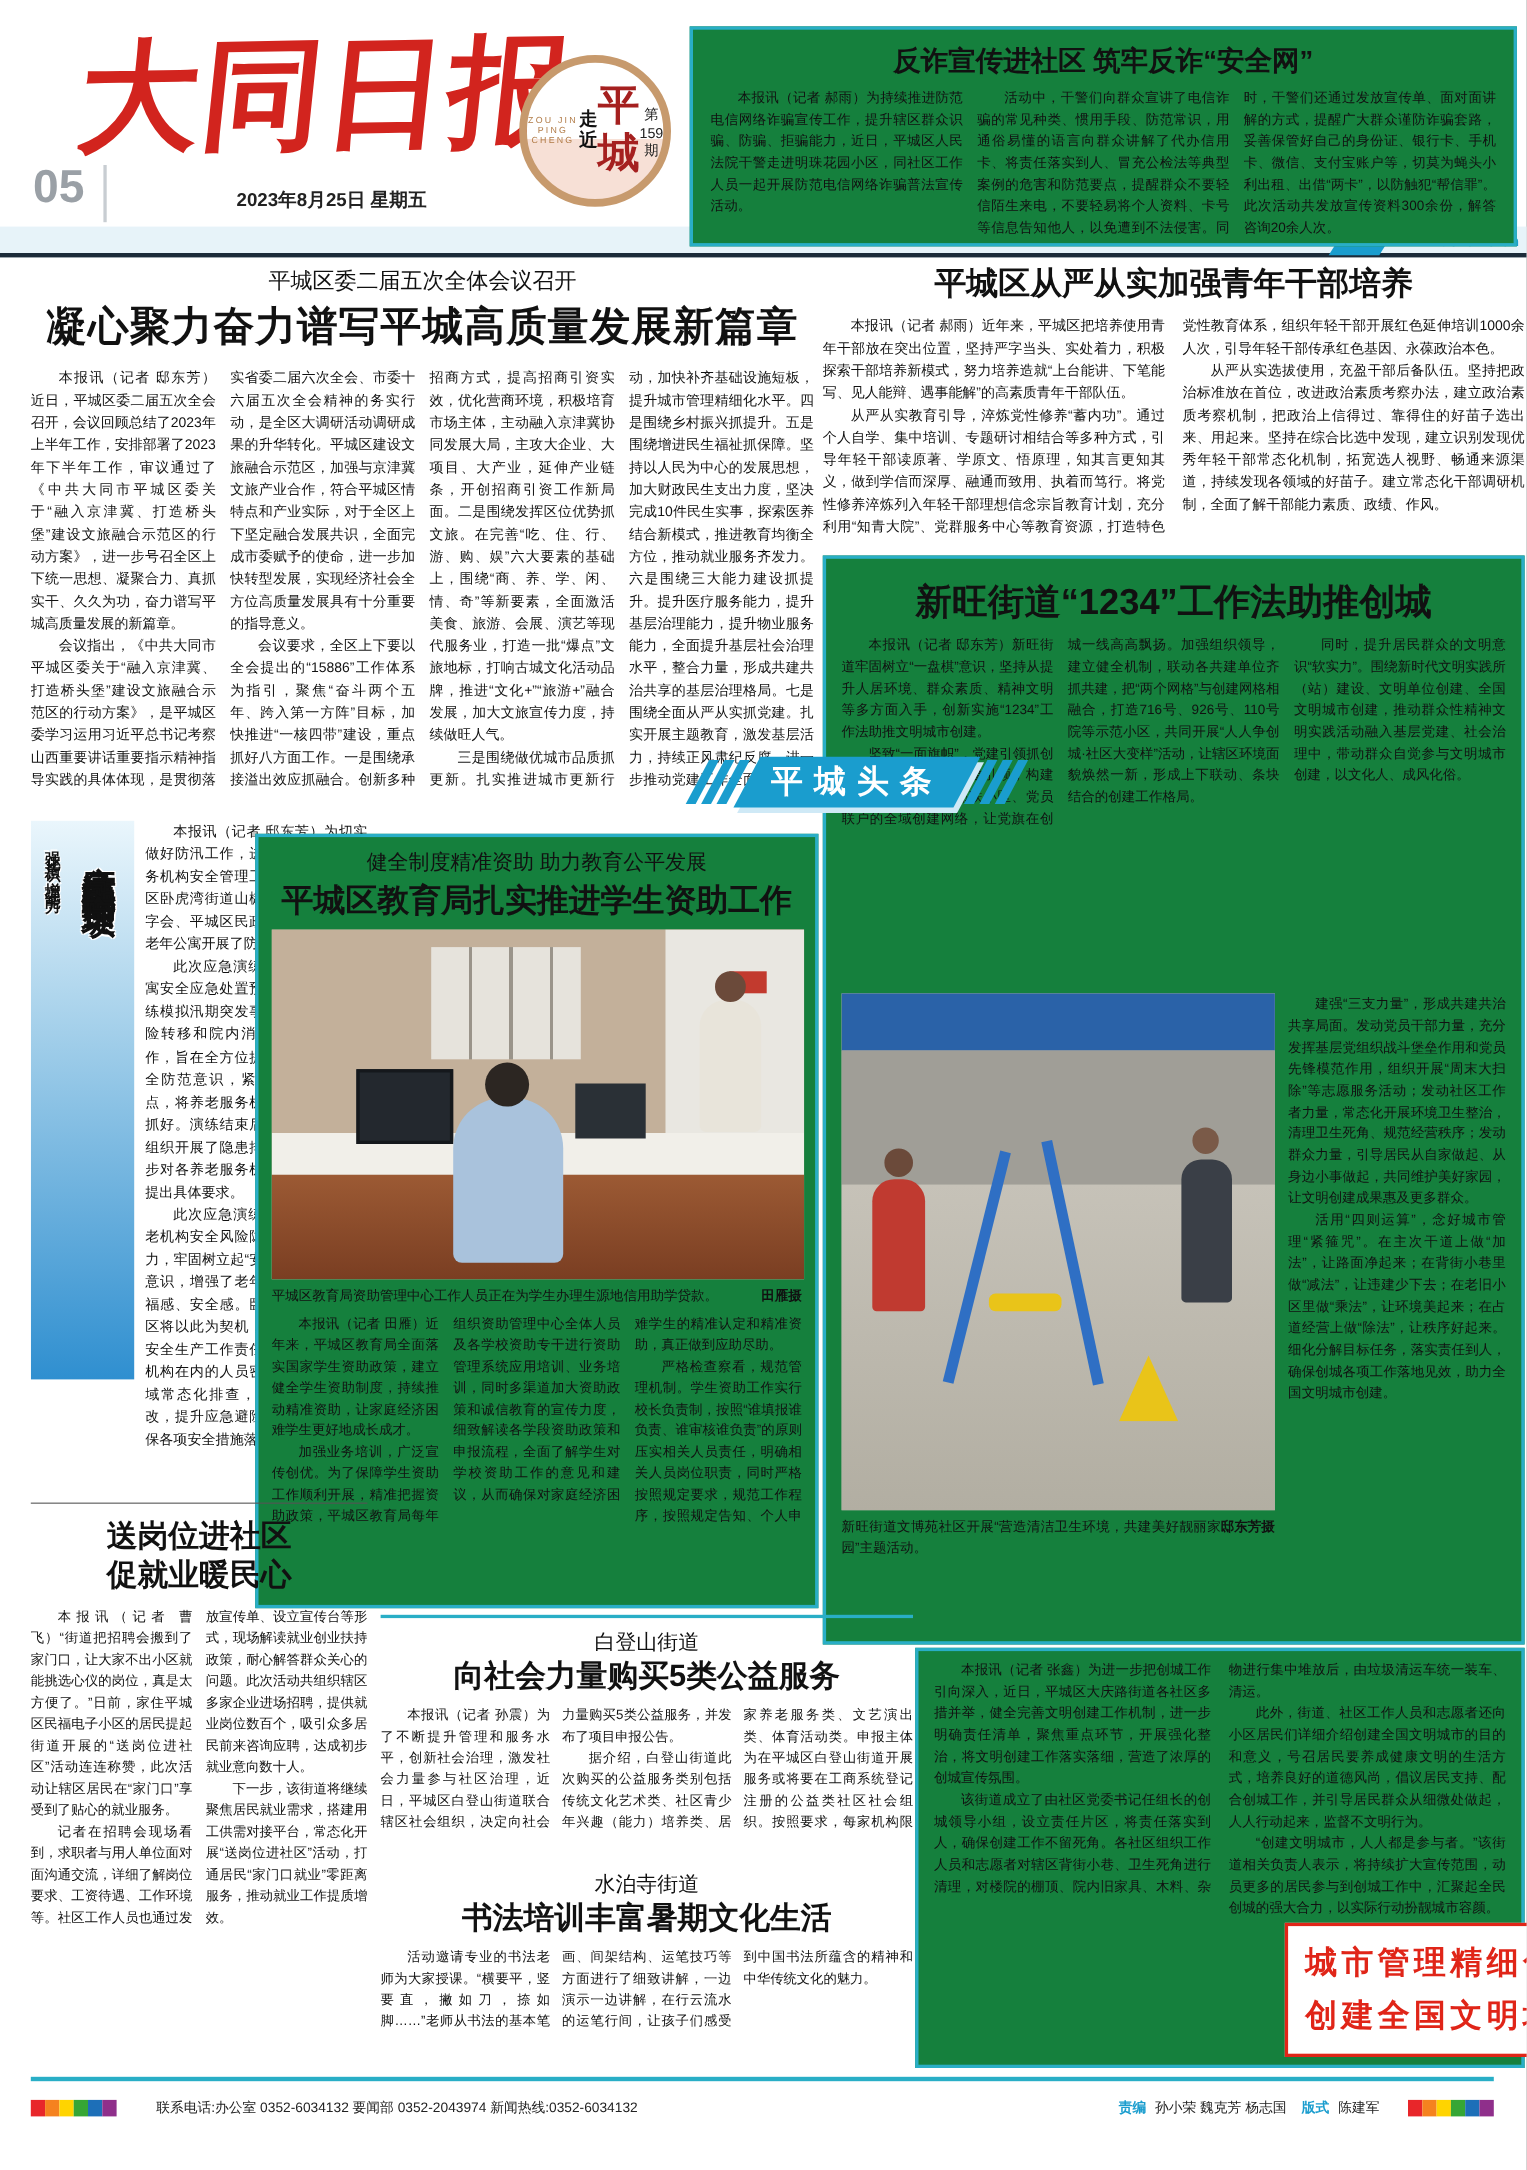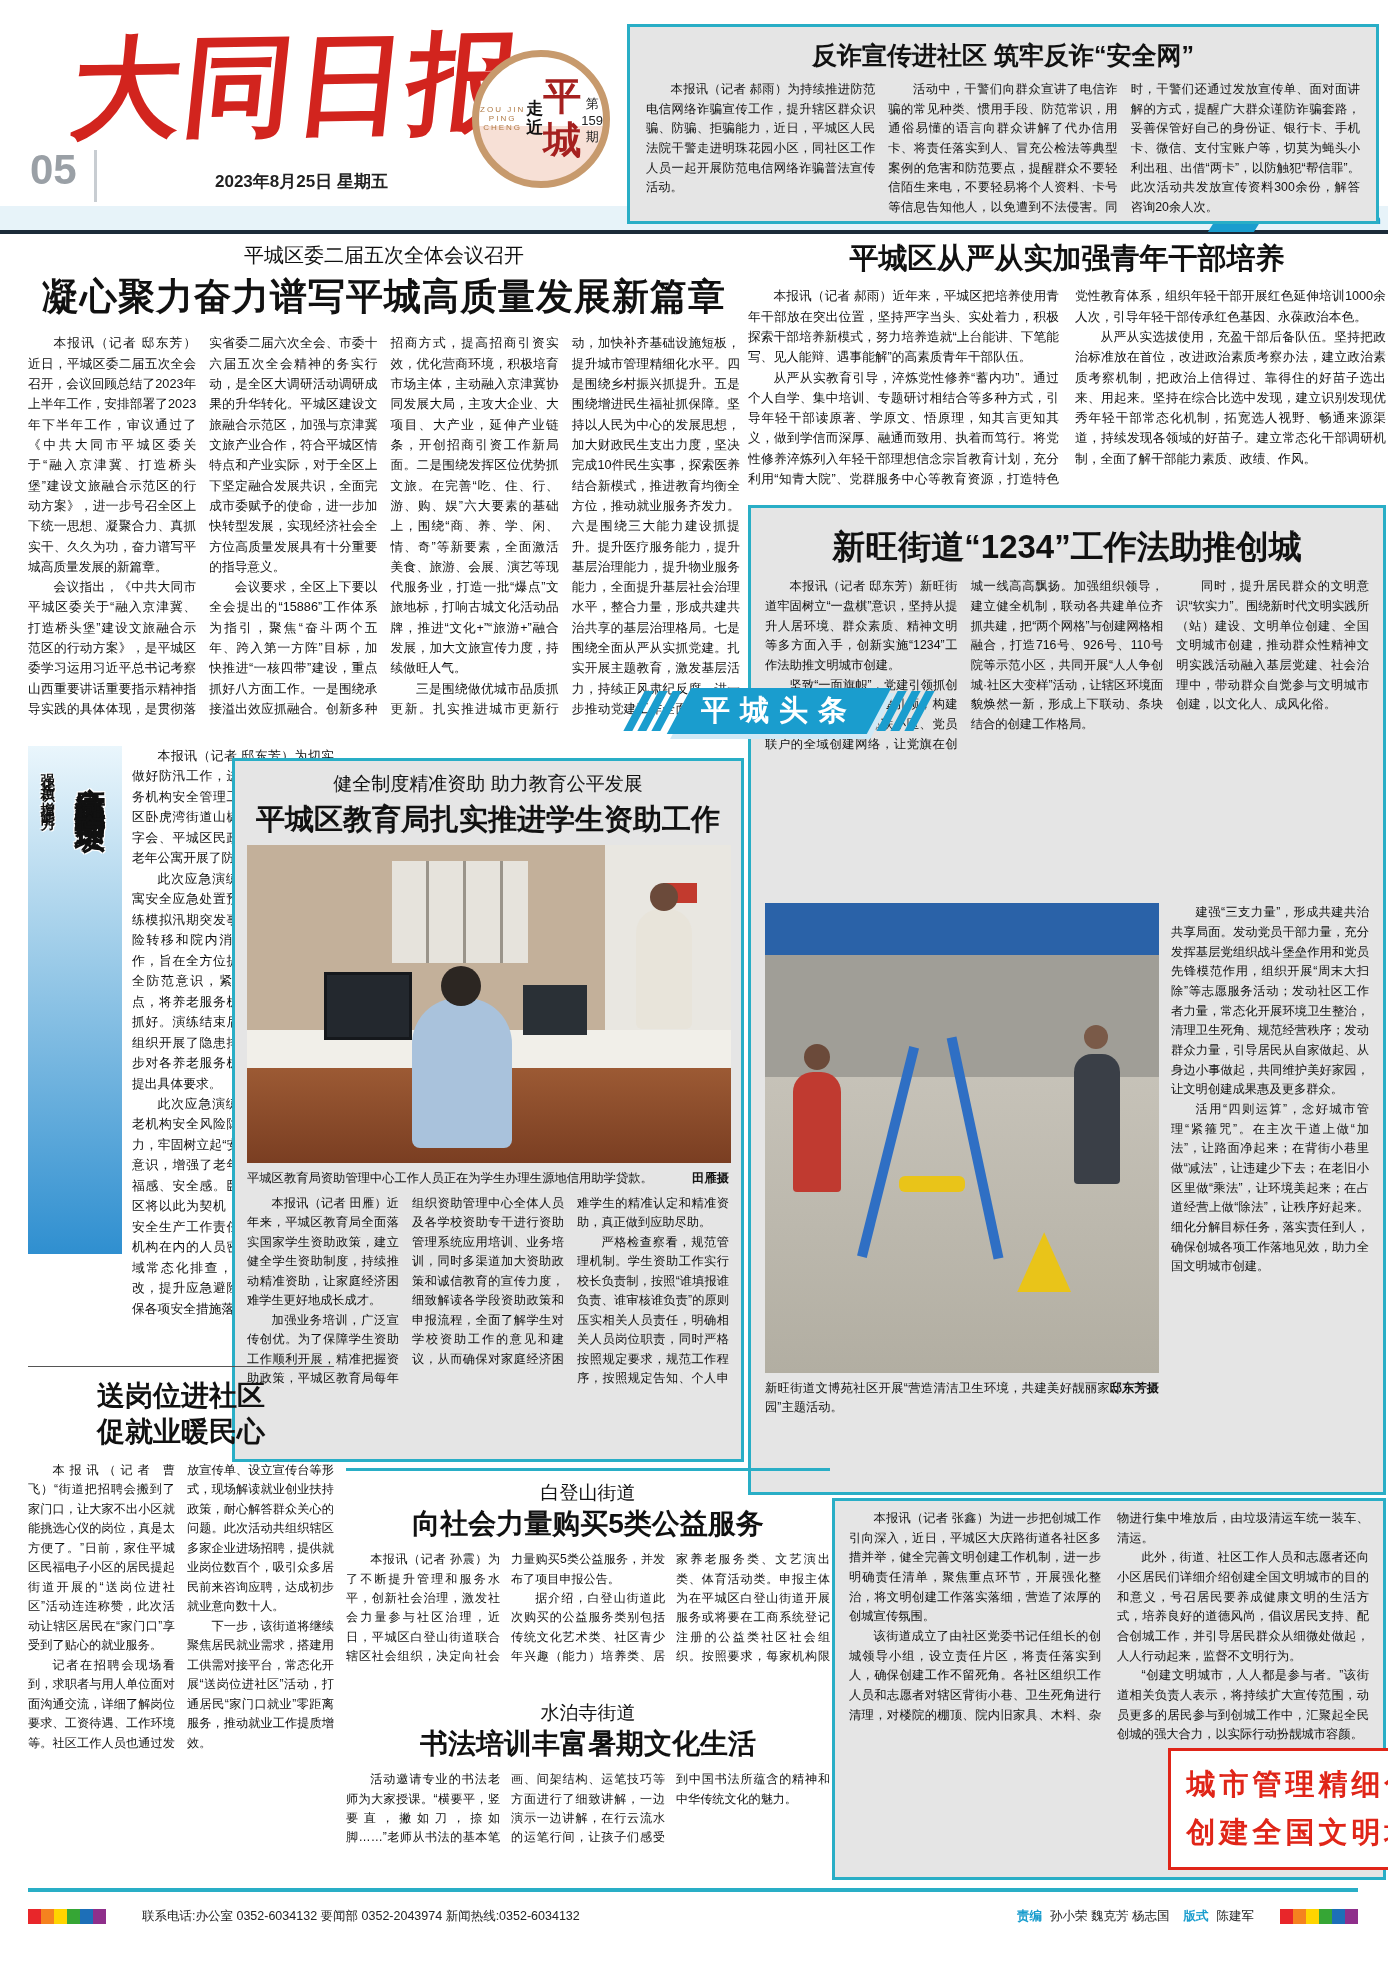--- a/index.html
+++ b/index.html
@@ -19,21 +19,21 @@
   .badge .b3{font-size:13px;color:#222;margin-top:2px;}
   .pageno{font-size:42px;font-weight:bold;color:#9aa0a6;}
   .vbar{width:3px;background:#c8cdd2;}
   .date{font-size:17px;font-weight:600;color:#222;}
   .pub{font-size:12px;color:#d2241e;display:flex;align-items:center;gap:4px;}
   .band{left:0;top:206px;width:1388px;height:24px;background:#e7f3f9;border-bottom:4px solid #1c2b39;}
   .band-right{right:0;top:204px;height:30px;display:flex;align-items:center;z-index:2;}
   .band-accent{width:46px;height:26px;background:#1a9dce;transform:skewX(-32deg);margin-right:10px;}
   .band-url{color:#1a9dce;font-weight:bold;font-size:13px;letter-spacing:1px;padding-right:6px;}
   
-  .cyanbox{border:3px solid #29aec6;background:#e5e5e5;box-sizing:border-box;}
+  .cyanbox{border:3px solid #29aec6;background:#15803d;box-sizing:border-box;}
   .kicker{text-align:center;font-size:20px;color:#111;}
   .headline-xl{text-align:center;font-size:37px;font-weight:900;letter-spacing:1px;line-height:1.2;}
   .headline-lg{text-align:center;font-size:30px;font-weight:900;line-height:1.25;}
   .headline-md{text-align:center;font-size:28px;font-weight:900;line-height:1.3;}
   .body-txt{font-size:12.7px;line-height:1.6;text-align:justify;overflow:hidden;}
   .cols2{column-count:2;column-gap:16px;}
   .cols3{column-count:3;column-gap:13px;}
   .cols4{column-count:4;column-gap:13px;}
   .caption{font-size:12.3px;line-height:1.5;text-align:justify;}
   .credit{float:right;font-weight:600;}

